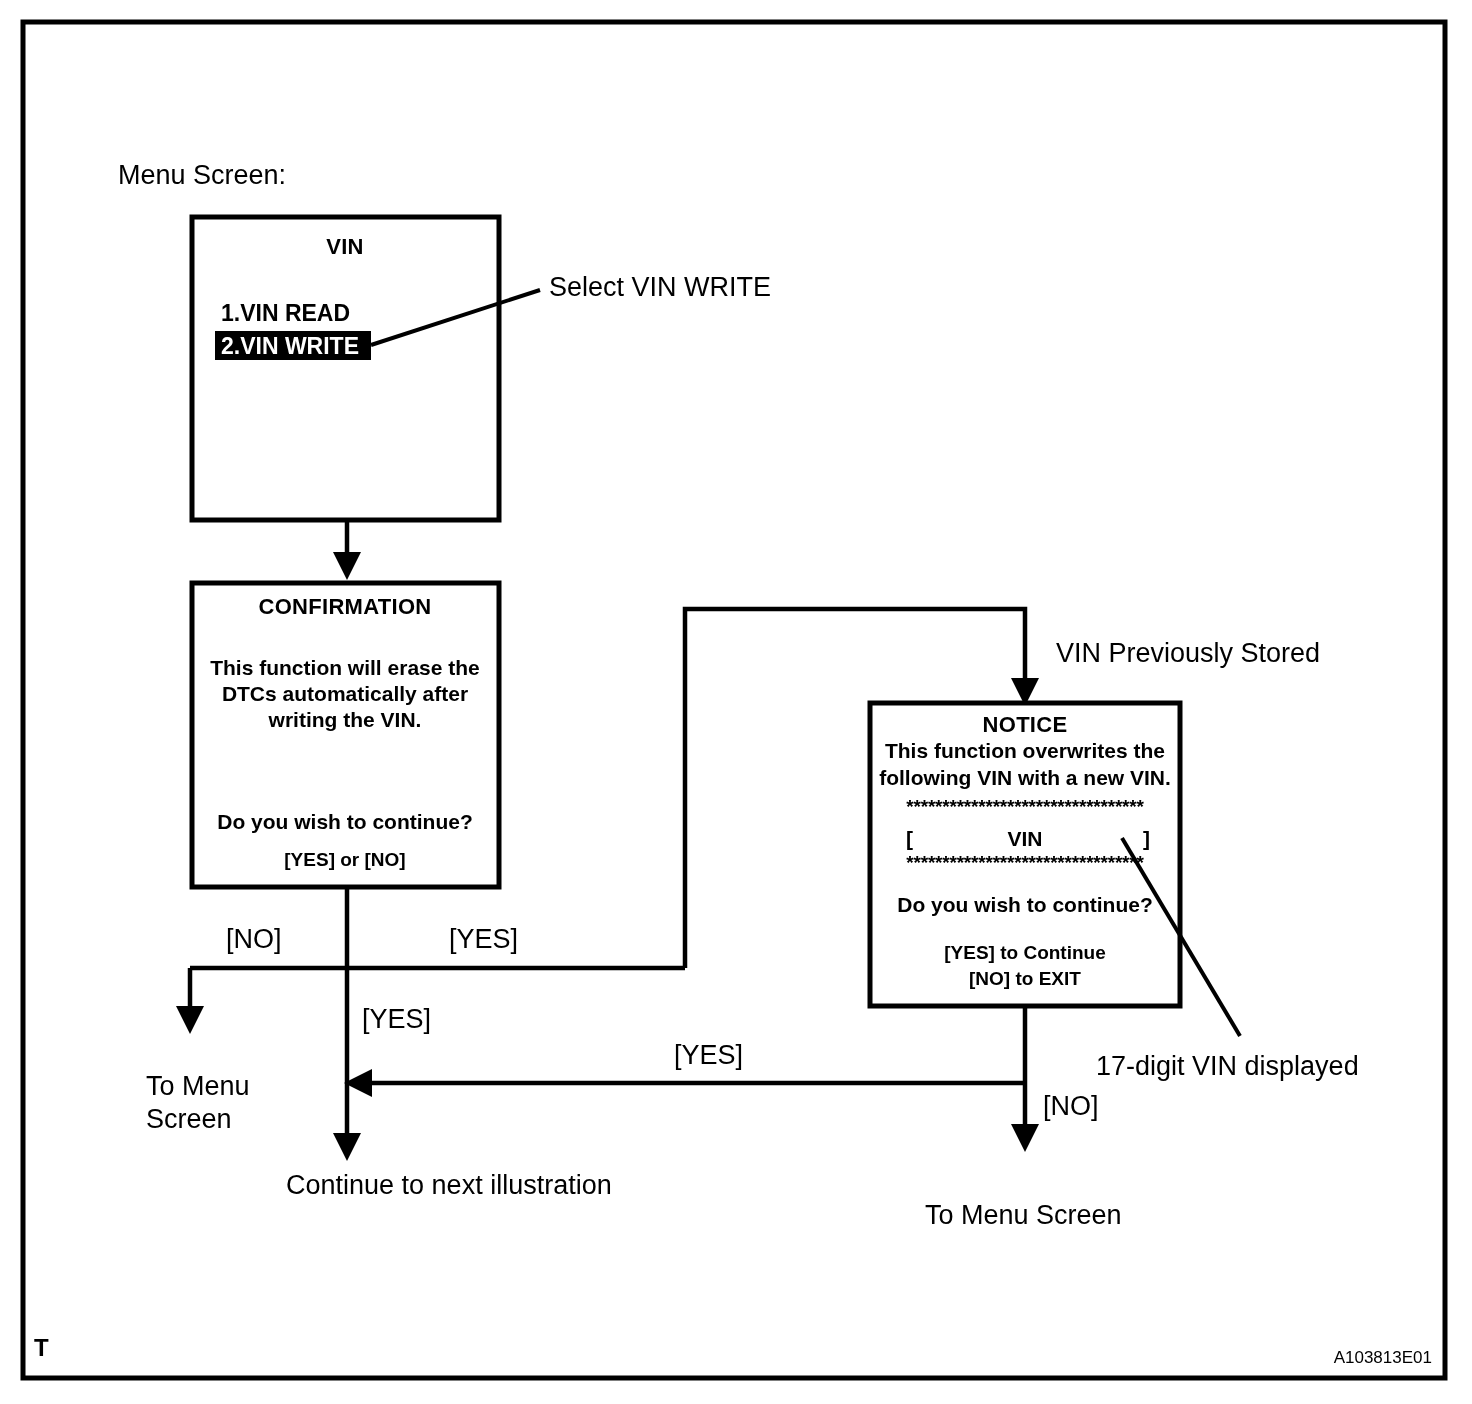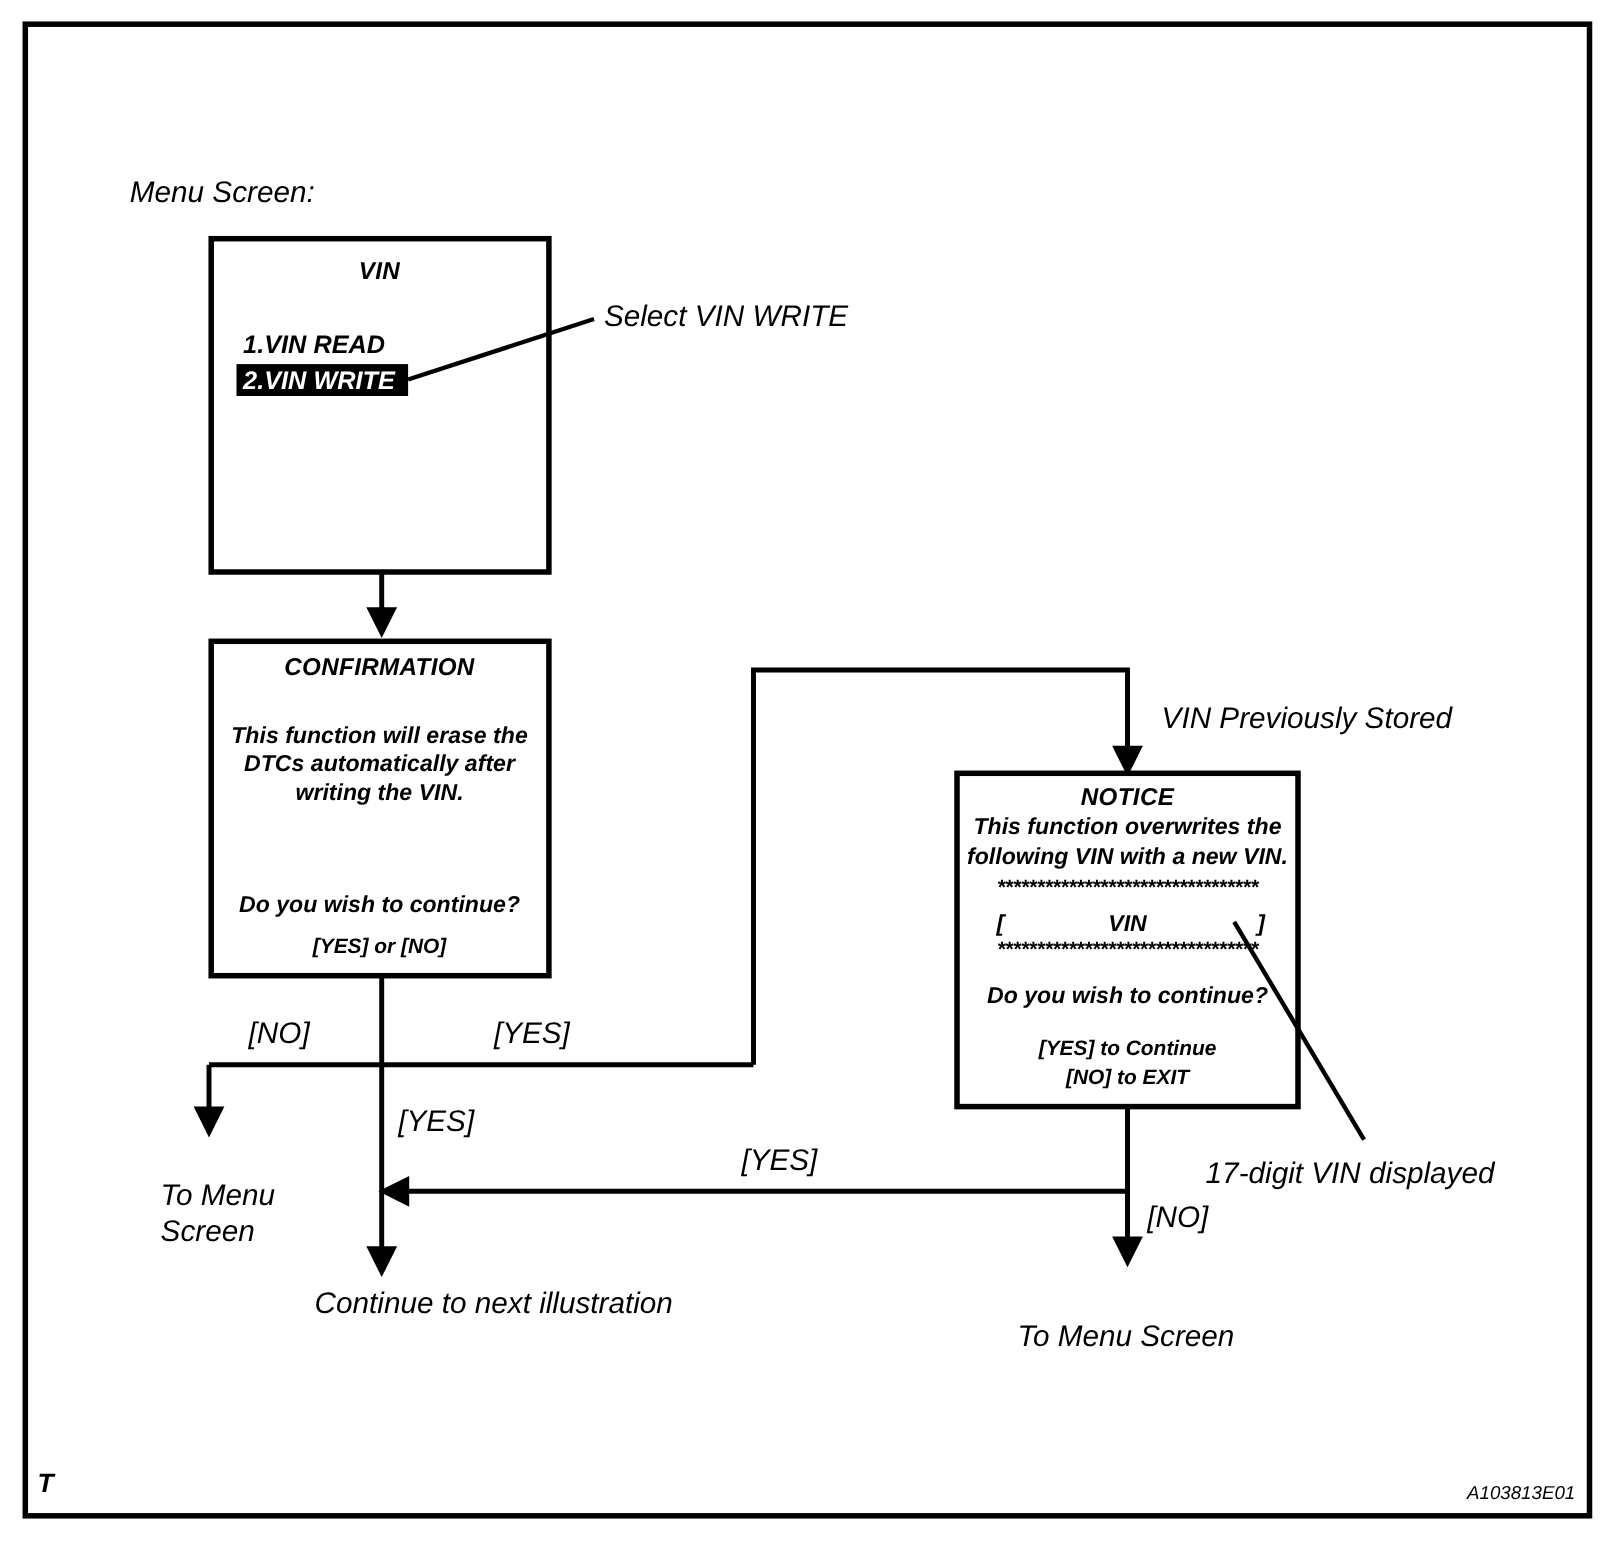--- a/index.html
+++ b/index.html
@@ -10,21 +10,20 @@
   body {
     font-family: "Liberation Sans", sans-serif;
     color: #000000;
   }
   #page {
     position: relative;
     width: 1472px;
     height: 1404px;
     background: #ffffff;
     overflow: hidden;
-    font-style: italic;
   }
   #diagram {
     position: absolute;
     top: 0;
     left: 0;
     width: 1472px;
     height: 1404px;
   }
   
   .frame {

